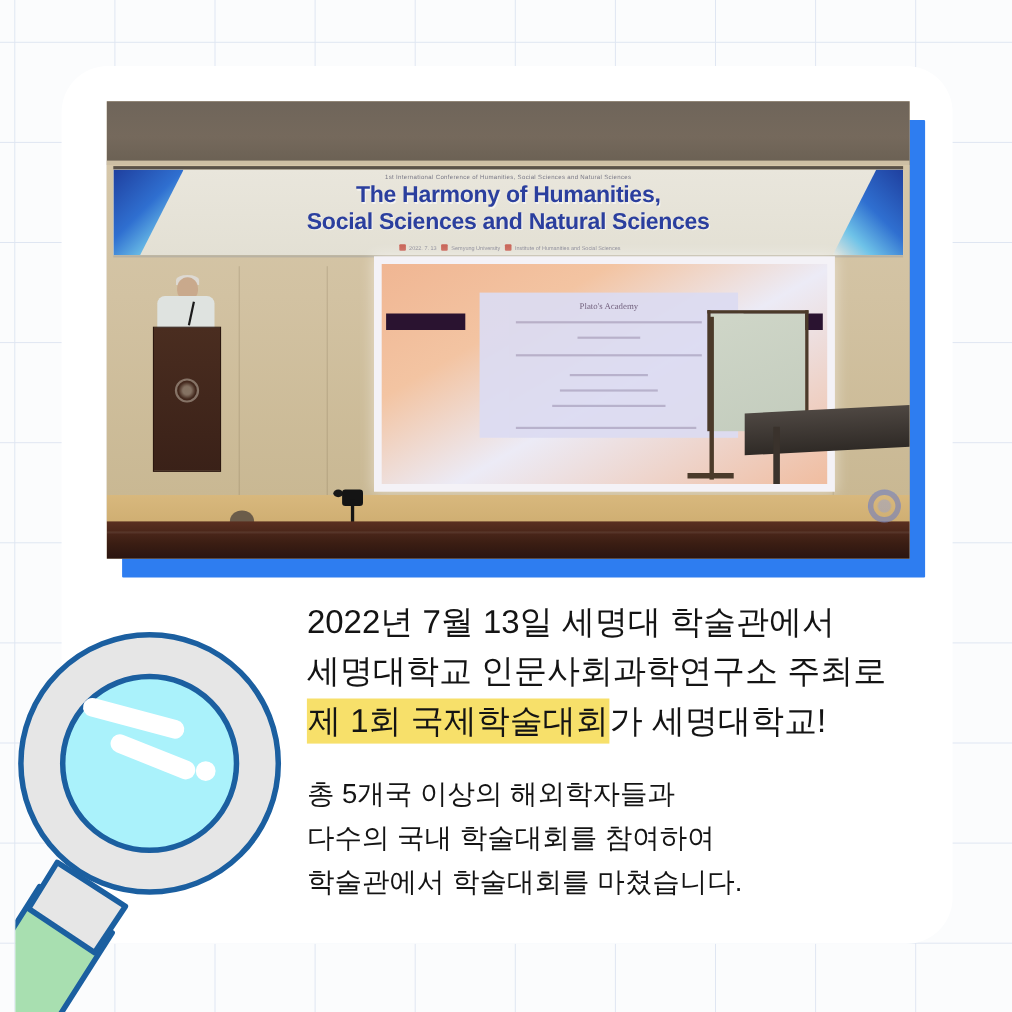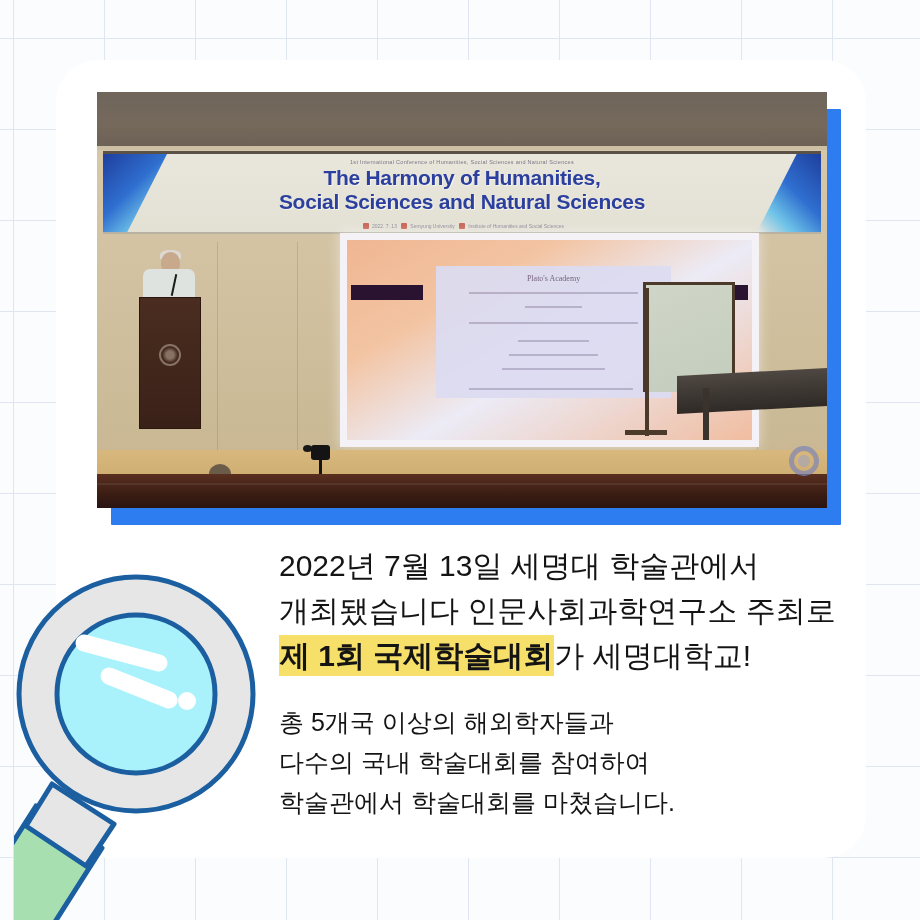--- a/index.html
+++ b/index.html
@@ -229,21 +229,21 @@
   
   #magnifier { position:absolute; left:14px; top:548px; width:270px; height:372px; }
 
   
   #text-block { position:absolute; left:264px; top:543px; width:580px;margin-left:15px; }
   .para { color:#141414; }
   .para-1 { font-size:30px; line-height:45px; font-weight:500; }
   .para-2 { font-size:25px; line-height:40px; margin-top:24px; font-weight:500; }
   .hl {
     background:#f7e06a;
-    font-weight:bold;
+    font-weight:normal;
     padding:4px 1px;
     box-decoration-break:clone;
     -webkit-box-decoration-break:clone;
   }
 </style>
 </head>
 <body>
 
 <div id="page">
 
@@ -338,21 +338,21 @@
         <line x1="95" y1="128" x2="155" y2="152" stroke-width="17"></line>
         <circle cx="173" cy="153" r="9" stroke="none" fill="#ffffff"></circle>
       </g>
     </svg>
   </div>
 
   <div id="text-block">
 
     <div class="para para-1">
       <div>2022년 7월 13일 세명대 학술관에서</div>
-      <div>개최됐습니다 인문사회과학연구소 주최로</div>
+      <div>세명대학교 인문사회과학연구소 주최로</div>
       <div><span class="hl">제 1회 국제학술대회</span><span>가 세명대학교!</span></div>
     </div>
 
     <div class="para para-2">
       <div>총 5개국 이상의 해외학자들과</div>
       <div>다수의 국내 학술대회를 참여하여</div>
       <div>학술관에서 학술대회를 마쳤습니다.</div>
     </div>
 
   </div>

